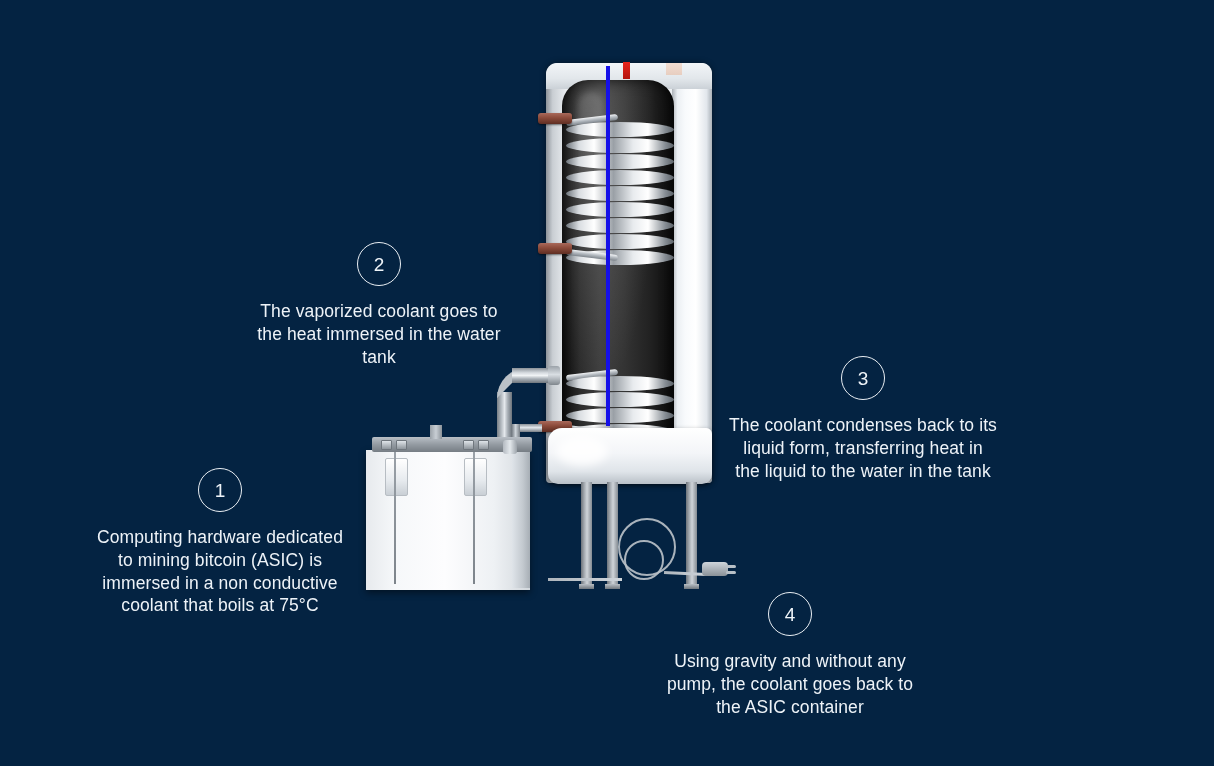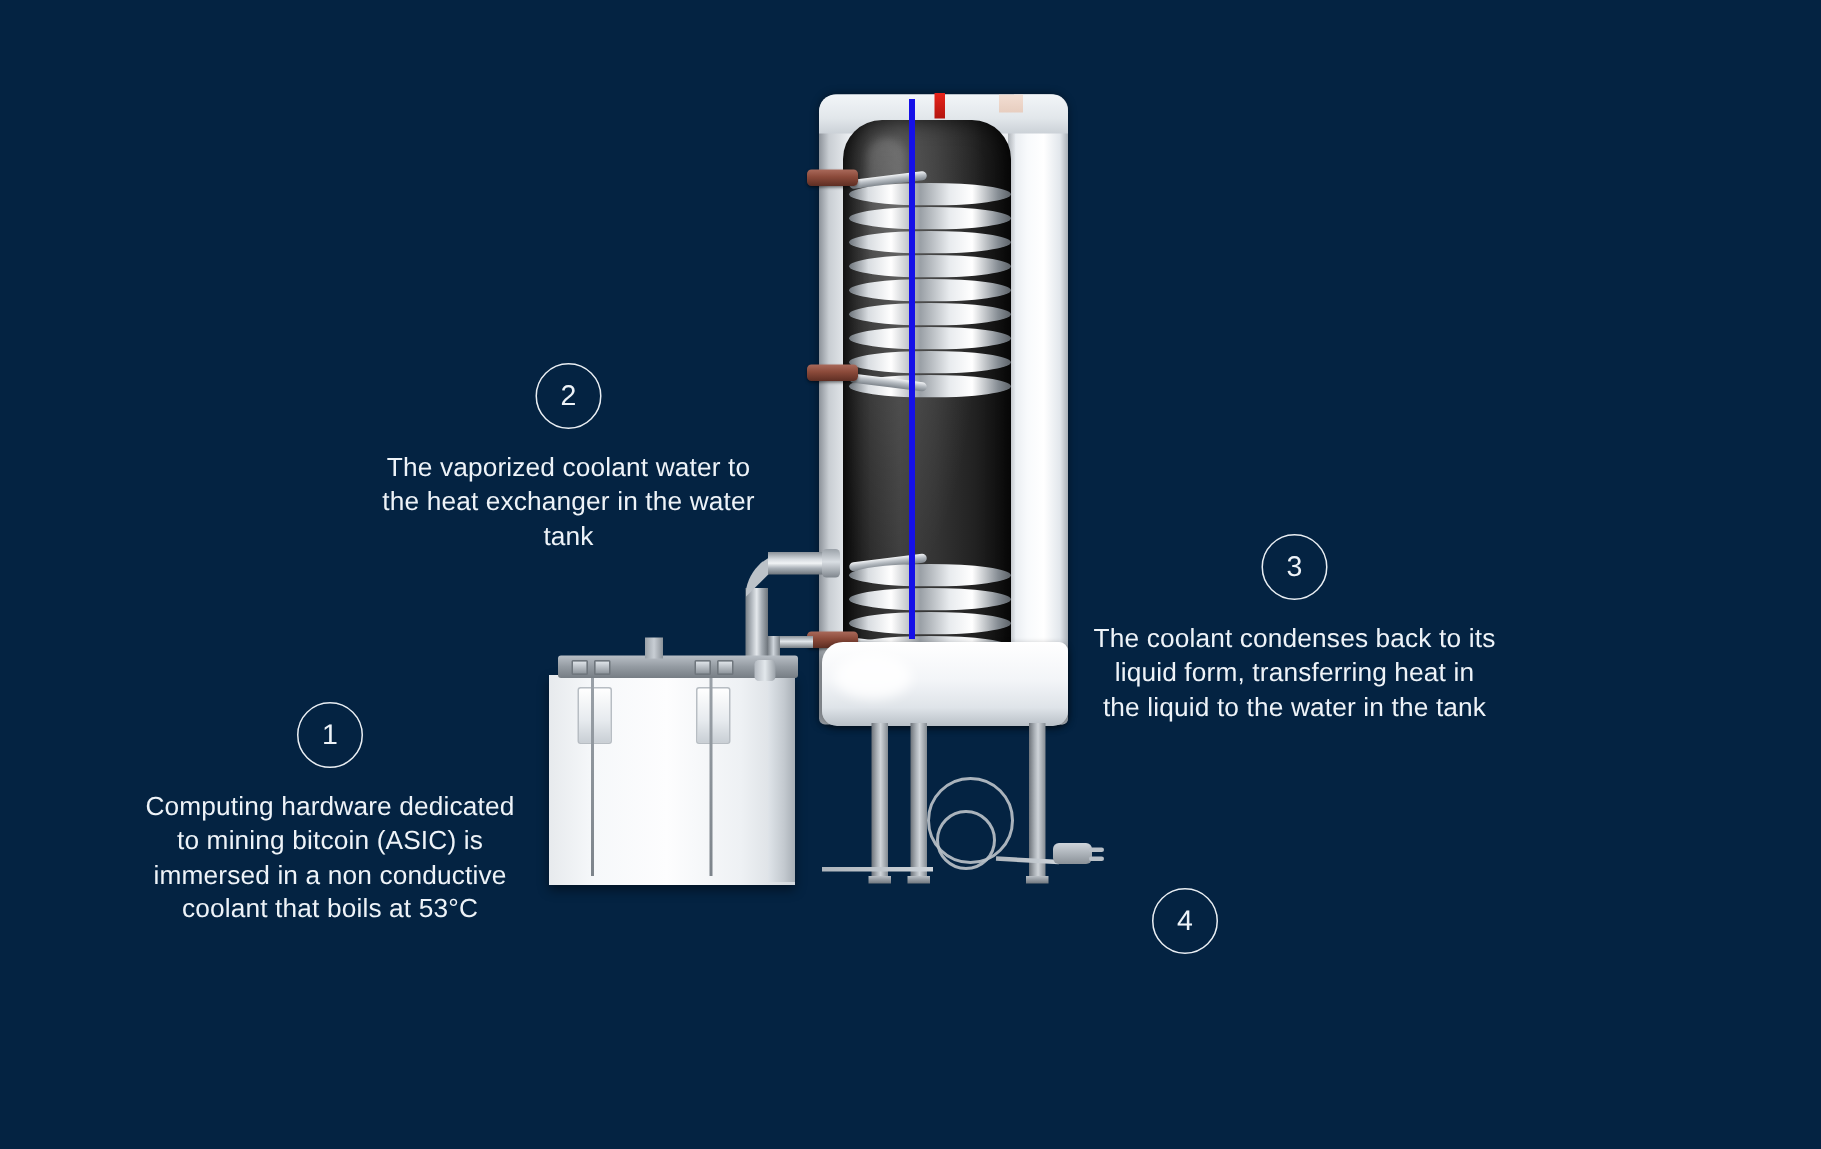--- a/index.html
+++ b/index.html
@@ -304,36 +304,37 @@
     <div class="asic-sensor" style="left:385px;top:458px;"></div>
     <div class="asic-sensor" style="left:464px;top:458px;"></div>
     <div class="asic-rod" style="left:394px;top:452px;height:132px;"></div>
     <div class="asic-rod" style="left:473px;top:452px;height:132px;"></div>
   </div>
 
   <div class="step" style="left:88px;top:468px;width:264px;">
     <div class="step-badge">
       <span>1</span>
     </div>
-    <div class="step-text">Computing hardware dedicated to mining bitcoin (ASIC) is immersed in a non conductive coolant that boils at 53°C</div>
+    <div class="step-text">Computing hardware dedicated to mining bitcoin (ASIC) is immersed in a non conductive coolant that boils at 75°C</div>
   </div>
 
   <div class="step" style="left:249px;top:242px;width:260px;">
     <div class="step-badge">
       <span>2</span>
     </div>
-    <div class="step-text">The vaporized coolant water to the heat exchanger in the water tank</div>
+    <div class="step-text">The vaporized coolant goes to the heat immersed in the water tank</div>
   </div>
 
   <div class="step" style="left:729px;top:356px;width:268px;">
     <div class="step-badge">
       <span>3</span>
     </div>
     <div class="step-text">The coolant condenses back to its liquid form, transferring heat in the liquid to the water in the tank</div>
   </div>
 
   <div class="step" style="left:659px;top:592px;width:262px;">
     <div class="step-badge">
       <span>4</span>
     </div>
+    <div class="step-text">Using gravity and without any pump, the coolant goes back to the ASIC container</div>
   </div>
 
 </div>
 
 </body></html>

